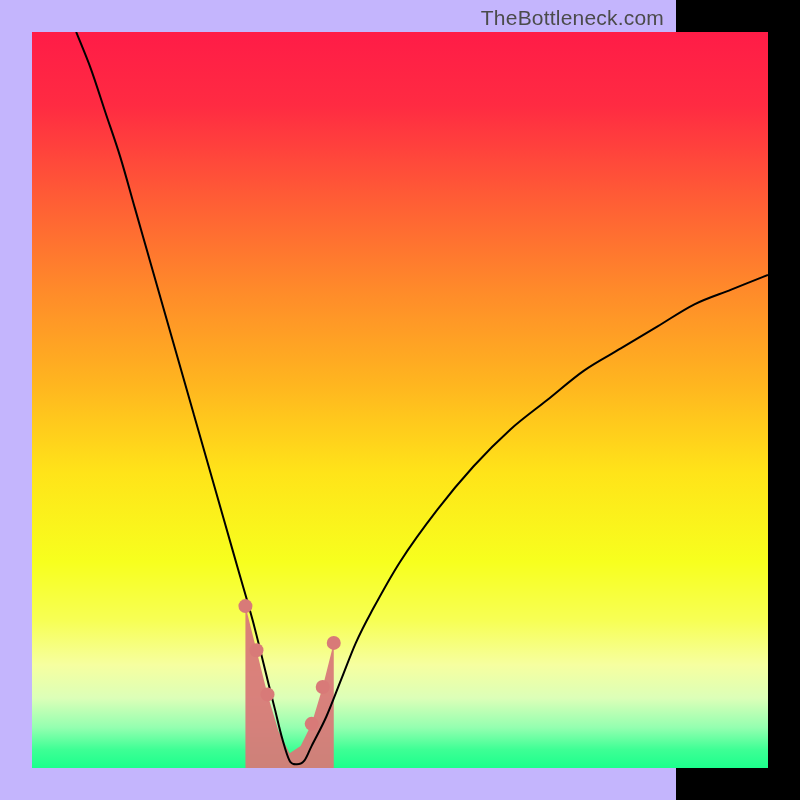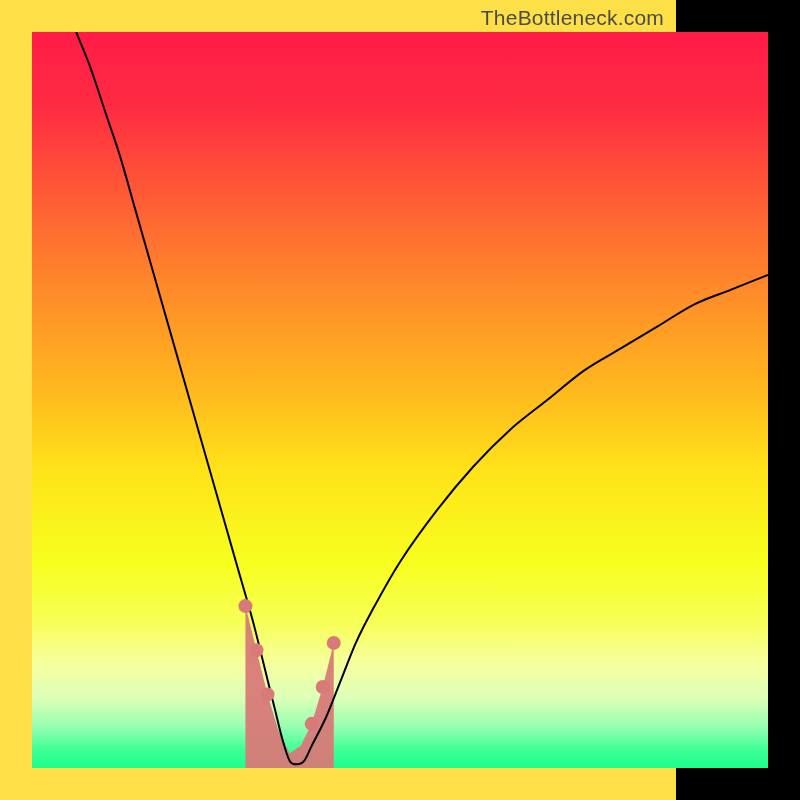--- a/index.html
+++ b/index.html
@@ -8,21 +8,21 @@
     width: 800px;
     height: 800px;
     overflow: hidden;
     background: #000;
     font-family: Arial, Helvetica, sans-serif;
   }
   .frame {
     position: relative;
     width: 676px;
     height: 800px;
-    background: #fde047;
+    background: #c4b5fd;
   }
   .plot-area {
     position: absolute;
     left: 32px;
     top: 32px;
     width: 736px;
     height: 736px;
     overflow: hidden;
   }
   .gradient {

